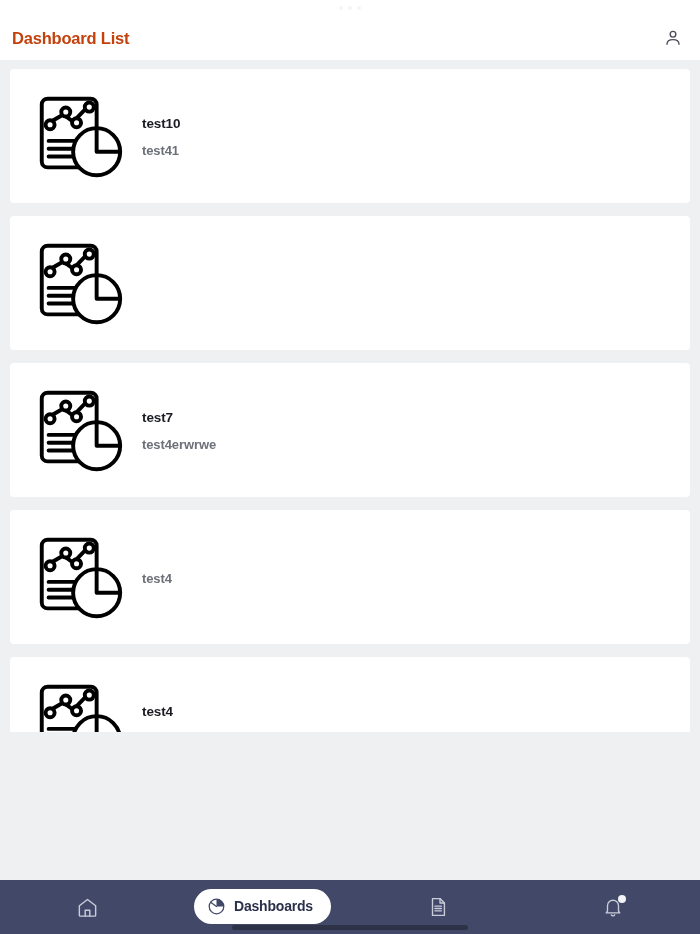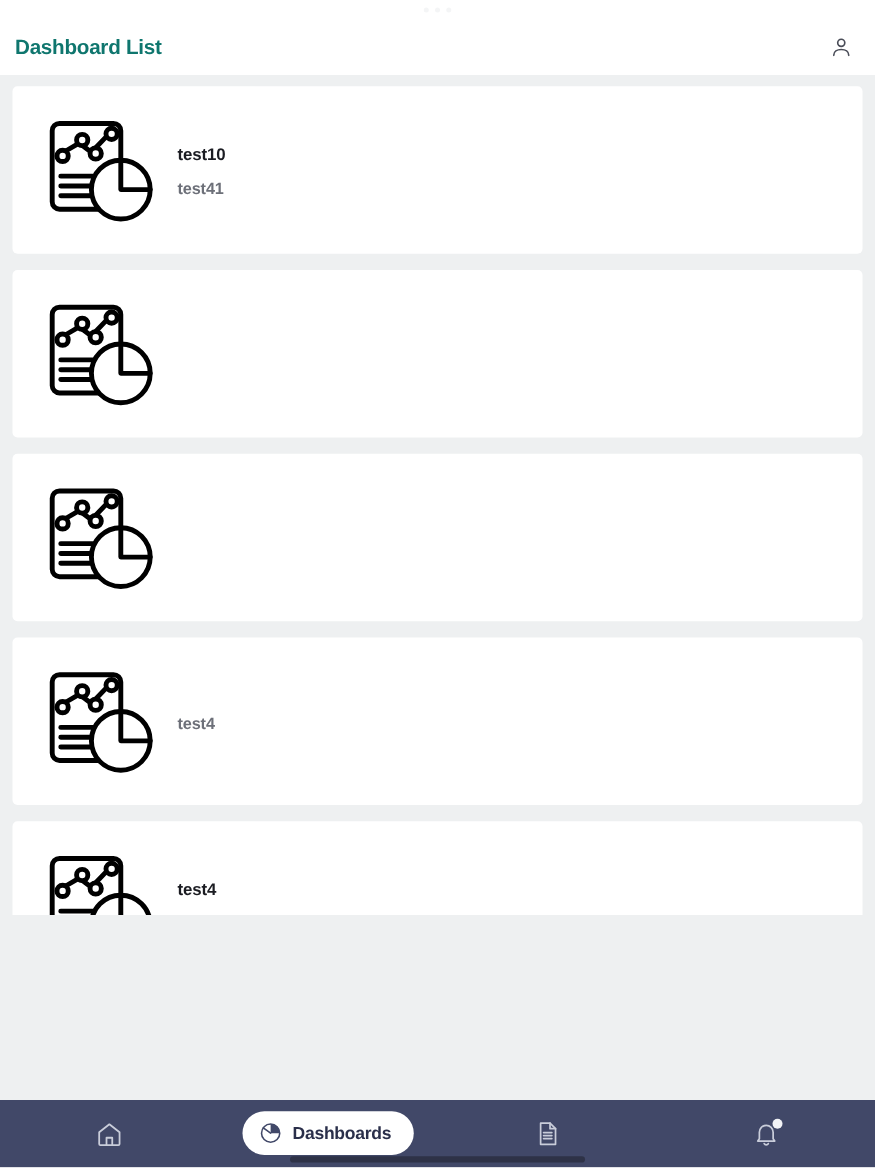--- a/index.html
+++ b/index.html
@@ -46,21 +46,21 @@
     width: 700px;
     height: 44px;
     background: #ffffff;
     display: flex;
     align-items: center;
     padding: 0 14px 0 12px;
   }
   .header-title {
     font-size: 16.5px;
     font-weight: 700;
-    color: #0f766e;
+    color: #c2410c;
     letter-spacing: -0.2px;
     flex: 1;
   }
   .profile-btn {
     width: 26px; height: 26px;
     display: flex; align-items: center; justify-content: center;
     color: #4a4d58;
   }
 
   
@@ -245,20 +245,22 @@
           <circle cx="20.5" cy="38.5" r="4.6" fill="#fff"></circle>
           <circle cx="36.5" cy="25.5" r="4.6" fill="#fff"></circle>
           <circle cx="47.5" cy="36.5" r="4.6" fill="#fff"></circle>
           <circle cx="60.5" cy="20.5" r="4.6" fill="#fff"></circle>
           <path d="M19 55h26M19 63h30M19 71h30"></path>
           <circle cx="68" cy="66" r="24" fill="#fff"></circle>
           <path d="M68 42v24h24"></path>
         </svg>
       </div>
       <div class="card-text">
+        <div class="card-title">test7</div>
+        <div class="card-desc">test4erwrwe</div>
       </div>
     </div>
 
 
     <div class="card">
       <div class="card-icon">
         <svg width="98" height="98" viewBox="0 0 100 100" fill="none" stroke="#000" stroke-width="4" stroke-linecap="round" stroke-linejoin="round">
           <path d="M68 66V18a6 6 0 0 0-6-6H18a6 6 0 0 0-6 6v58a6 6 0 0 0 6 6h38"></path>
           <path d="M23 34.5 34 28l10 7.5L56 23"></path>
           <circle cx="20.5" cy="38.5" r="4.6" fill="#fff"></circle>

